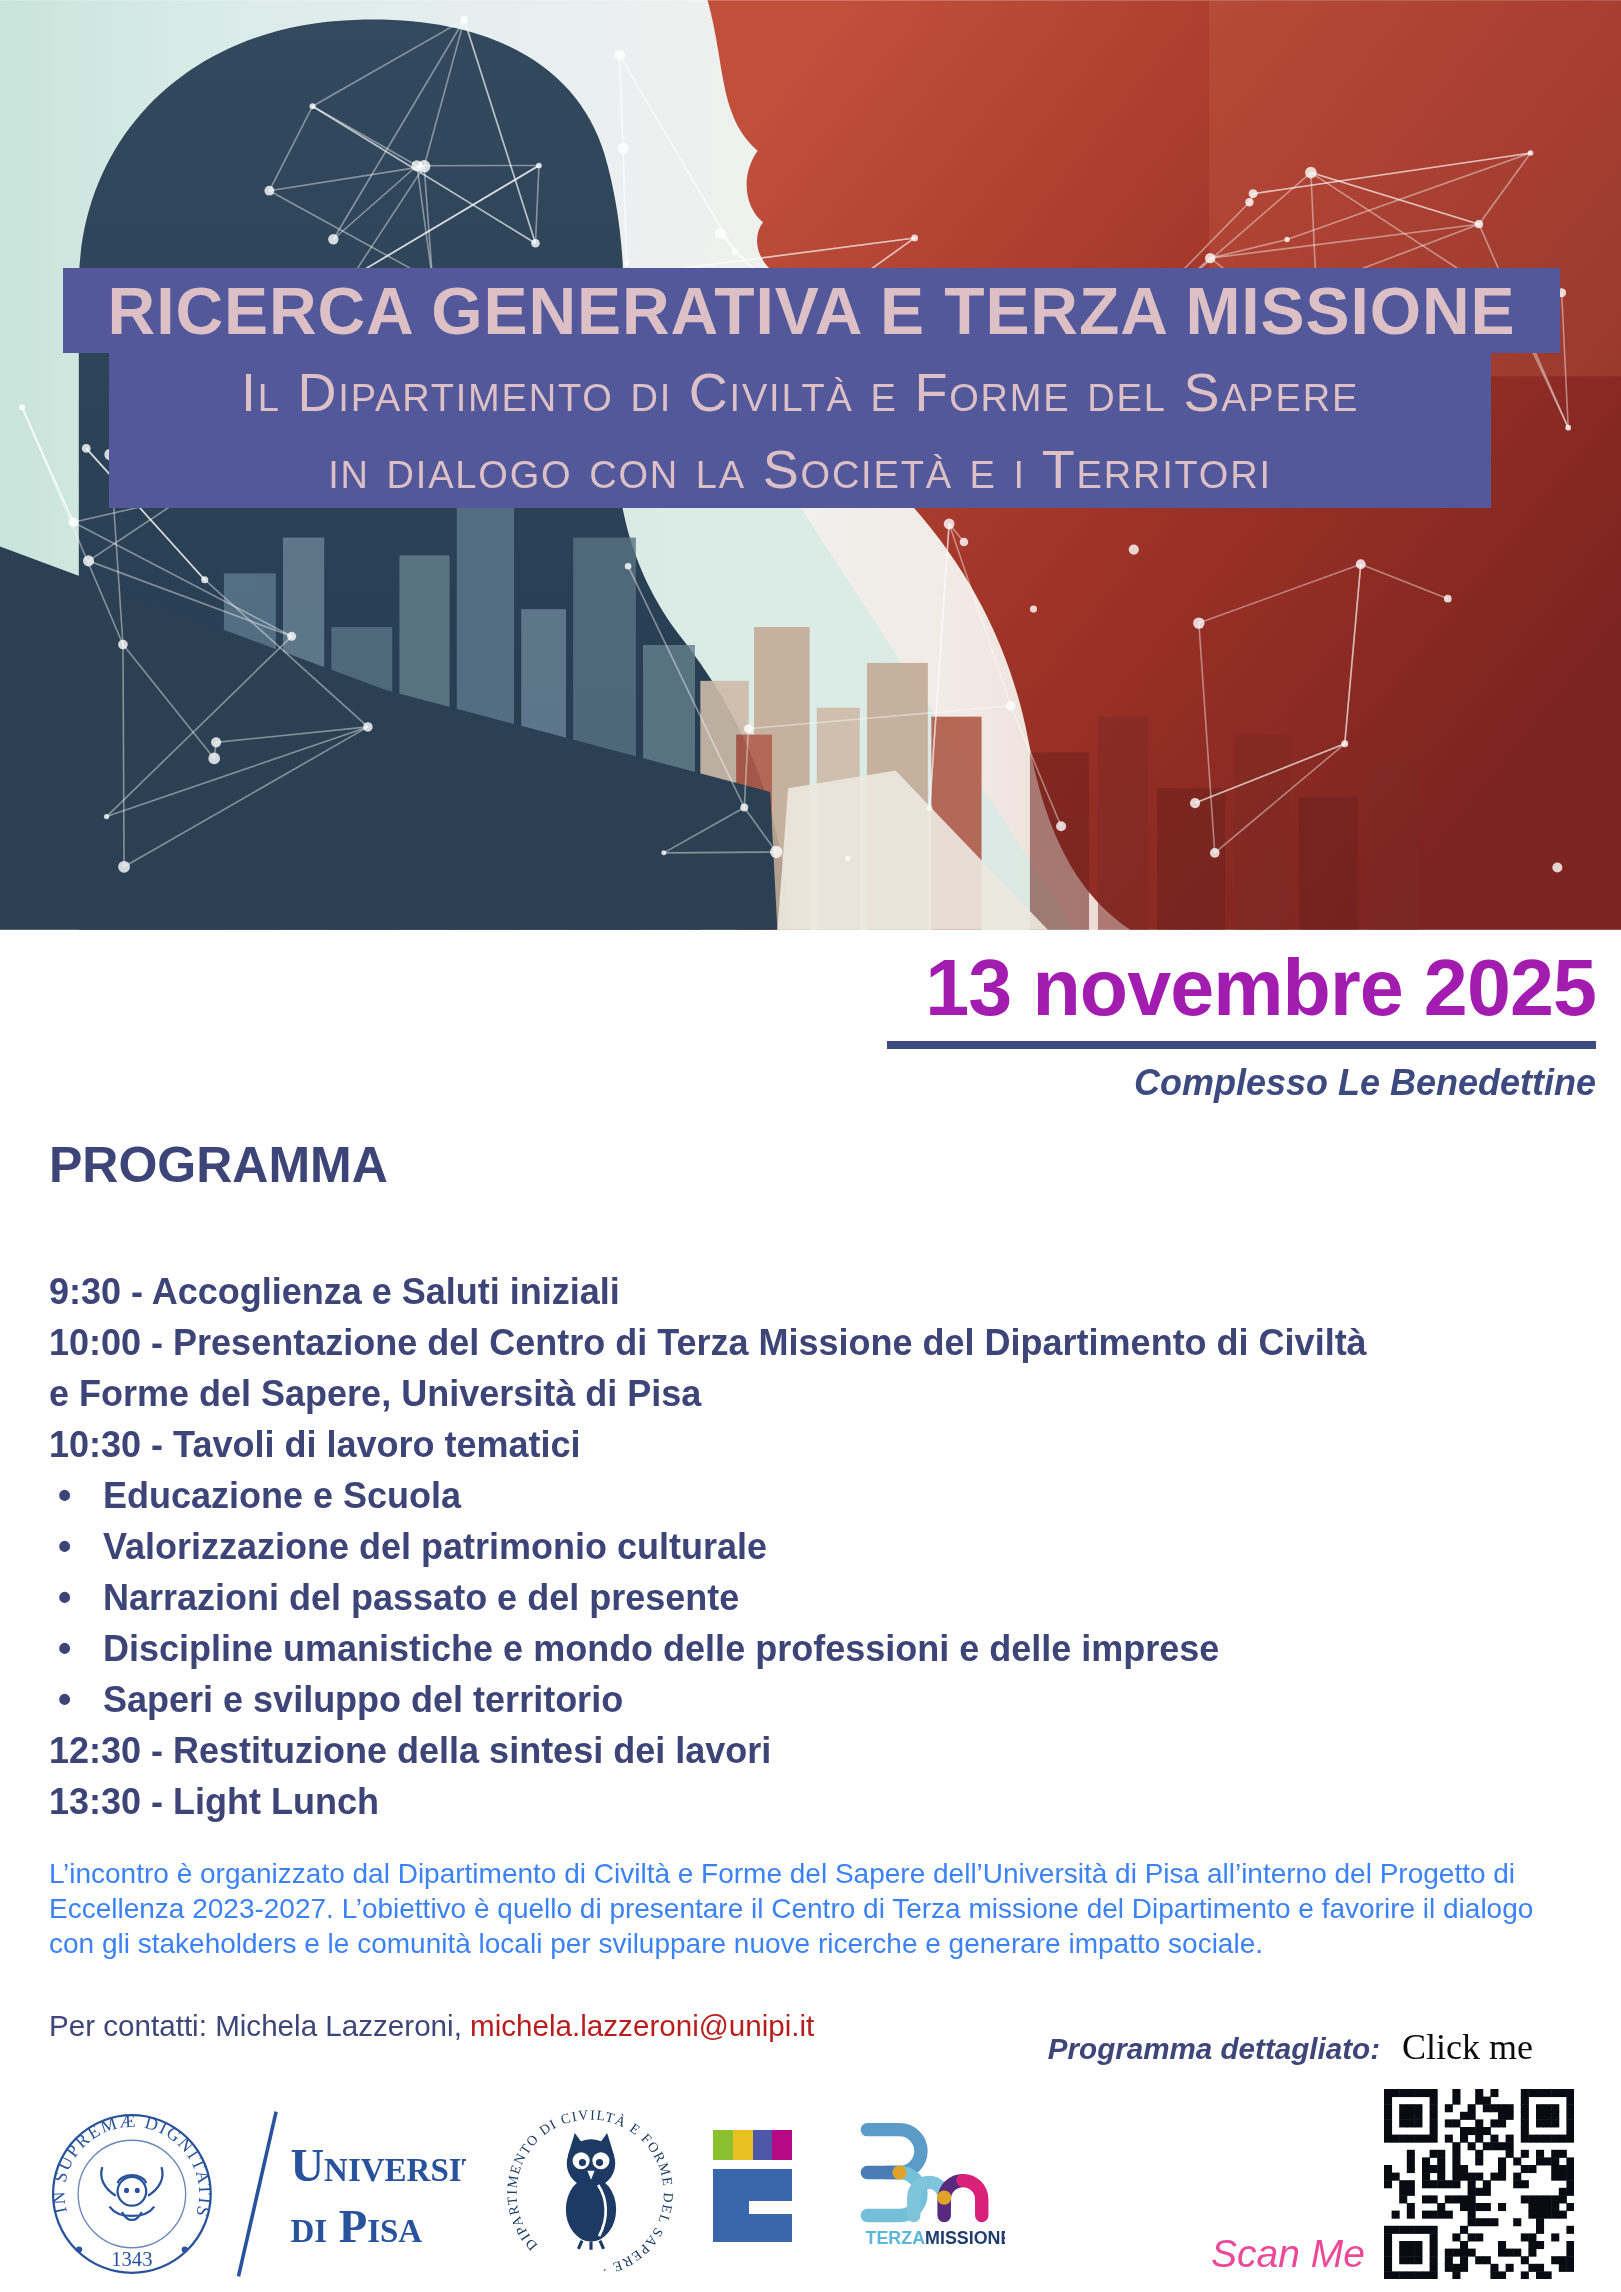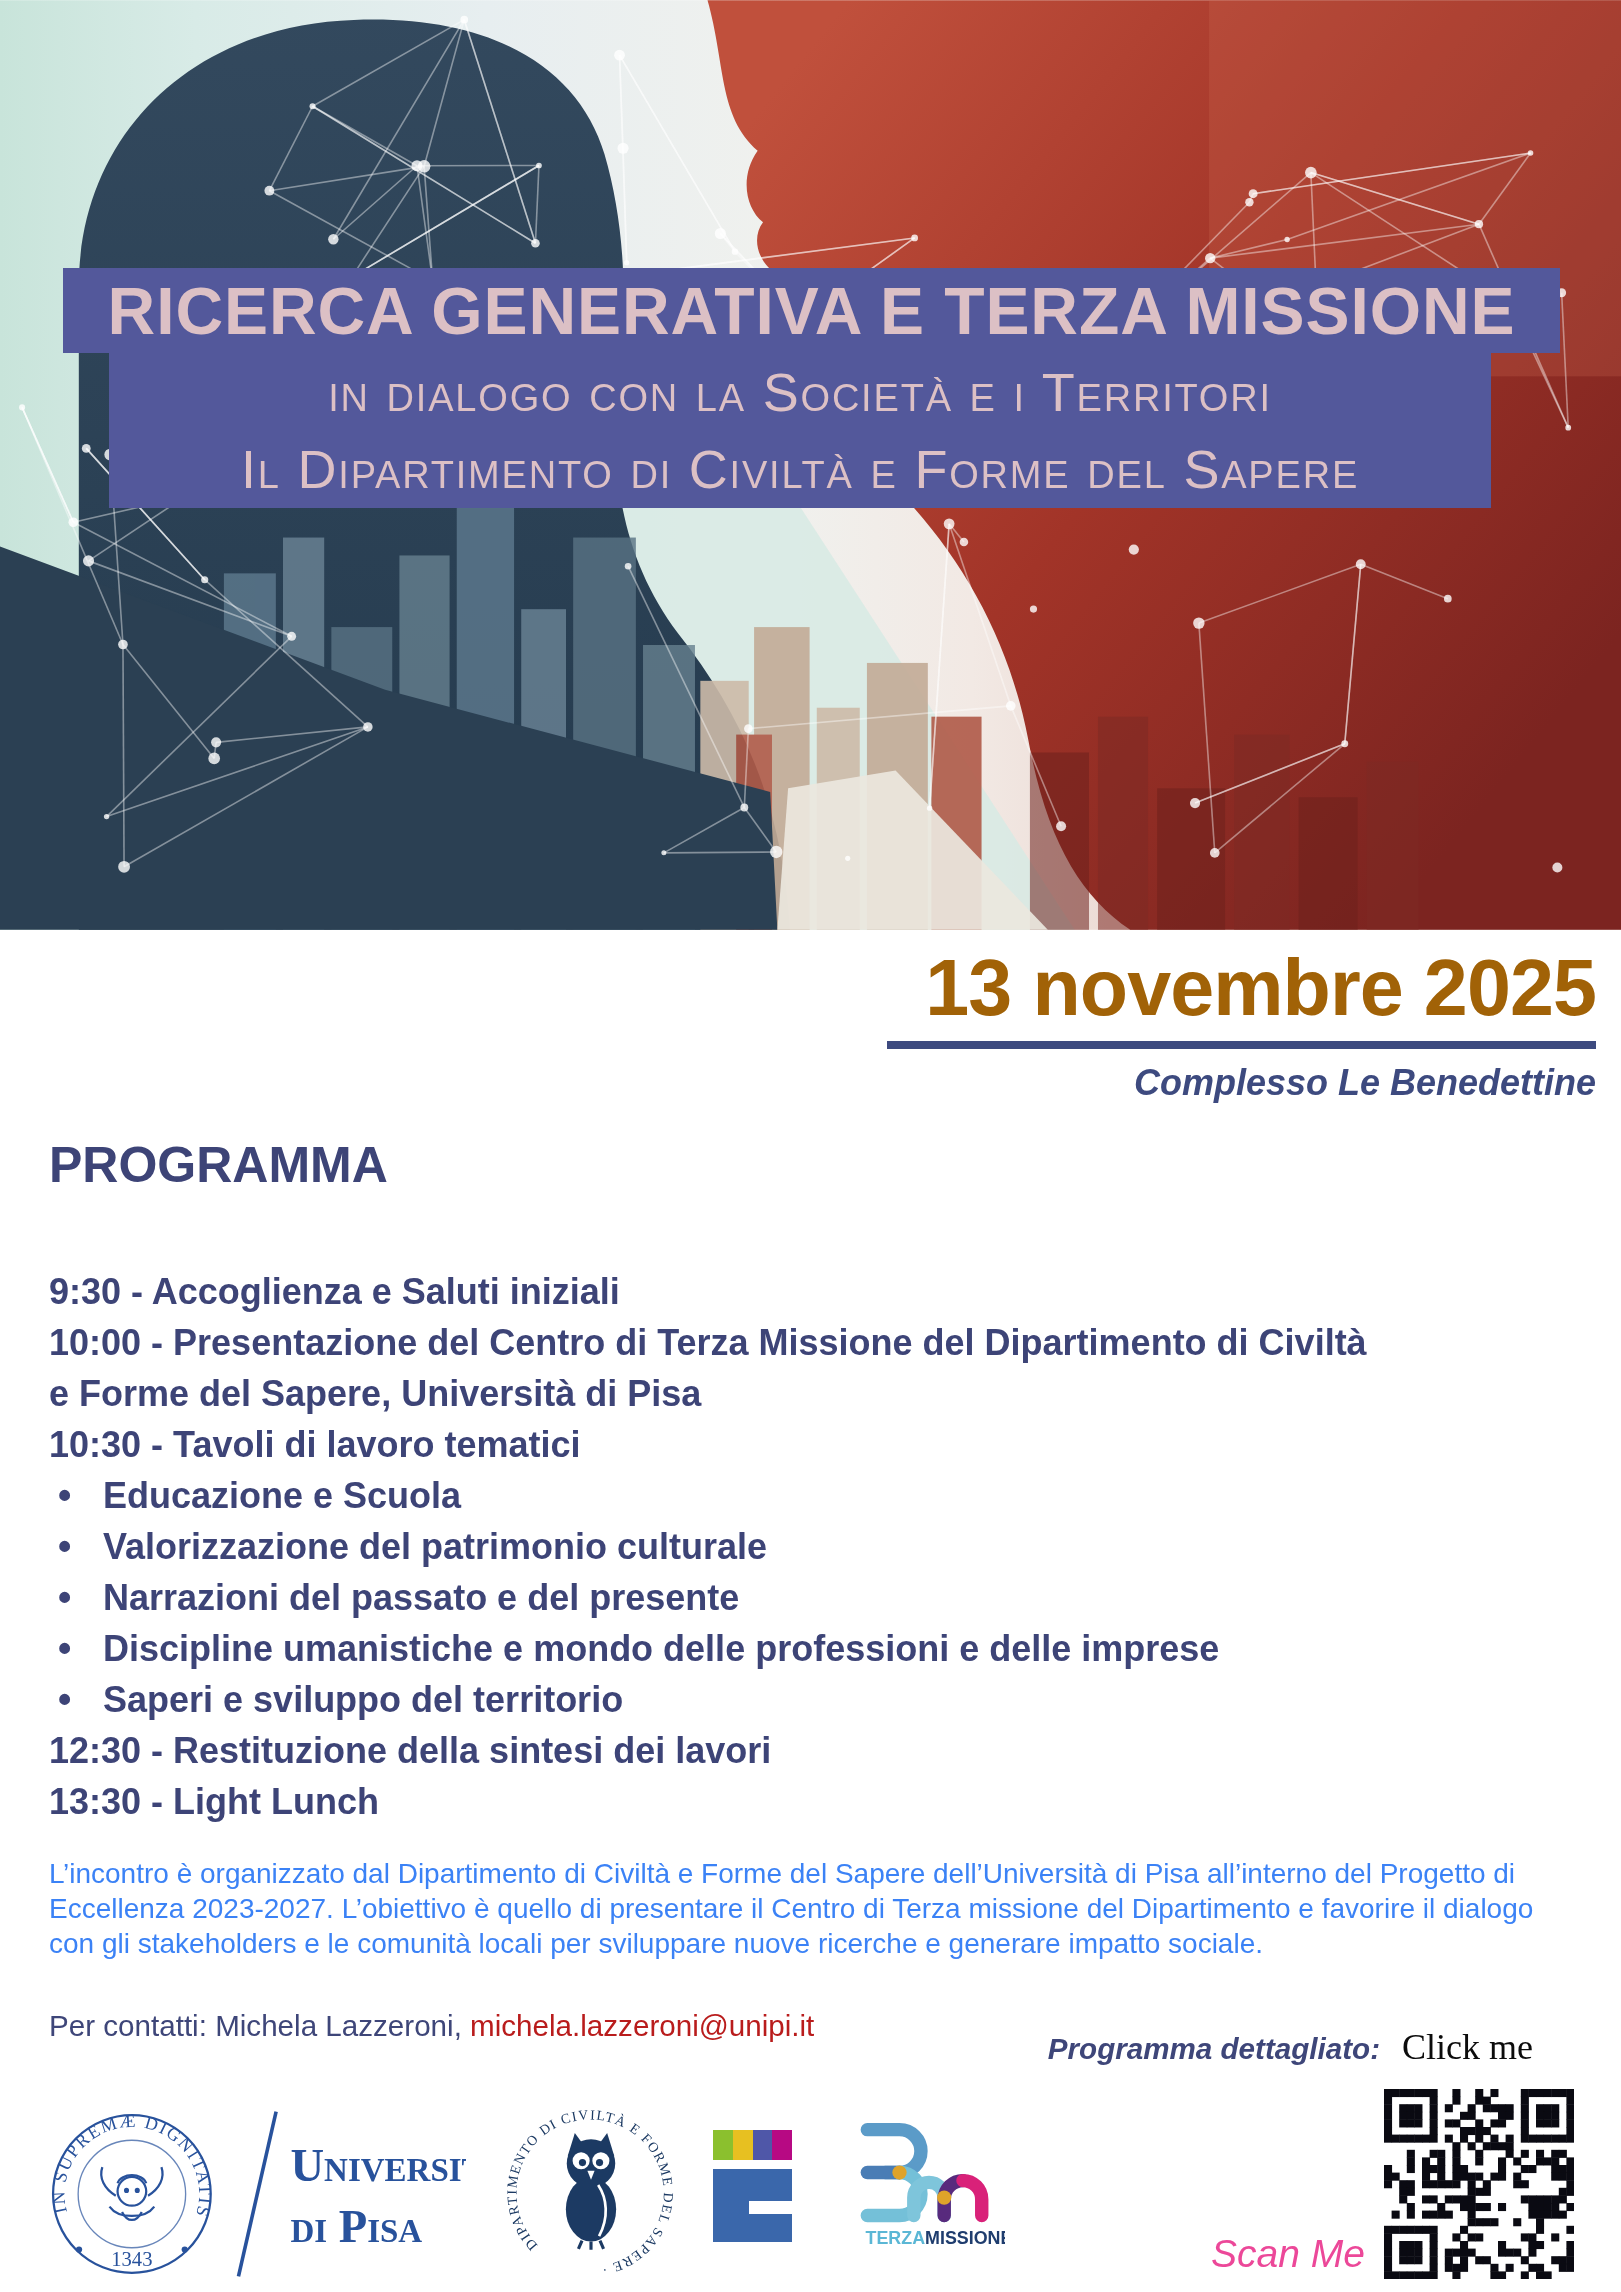--- a/index.html
+++ b/index.html
@@ -13,21 +13,21 @@
   .banner1{position:absolute;left:63px;top:268px;width:1497px;height:85px;background:#53589b;
            display:flex;align-items:center;justify-content:center;}
   .banner1 span{font-size:66px;font-weight:bold;letter-spacing:0.9px;color:#dcc0c5;white-space:nowrap;}
   .banner2{position:absolute;left:109px;top:353px;width:1382px;height:155px;background:#53589b;
            display:flex;flex-direction:column;align-items:center;justify-content:center;}
   .banner2 .sub{font-size:54px;line-height:77px;font-variant:small-caps;font-weight:400;
                 letter-spacing:1.8px;color:#dcc0c5;white-space:nowrap;}
 
   
   .date-block{position:absolute;right:25px;top:942px;width:860px;text-align:right;}
-  .date-line{font-size:79px;font-weight:bold;letter-spacing:-0.9px;color:#a16207;white-space:nowrap;}
+  .date-line{font-size:79px;font-weight:bold;letter-spacing:-0.9px;color:#a21caf;white-space:nowrap;}
   .date-rule{margin:7.2px 0 0 auto;width:709px;height:8px;background:#3d4a7f;}
   .venue-line{margin-top:12.5px;font-size:36px;font-style:italic;font-weight:700;color:#3d4a7f;}
   .address-line{margin-top:8px;font-size:36px;font-style:italic;font-weight:600;color:#3d4a7f;}
 
   
   .prog-heading{position:absolute;left:49px;top:1136px;font-size:50px;font-weight:bold;color:#3d4477;letter-spacing:0;}
   .schedule{position:absolute;left:49px;top:1266px;width:1325px;}
   .prog-line{font-size:36px;font-weight:bold;color:#3d4477;line-height:51px;}
   .prog-line.bullet{display:flex;}
   .prog-line .dot{width:45px;padding-left:9px;flex:0 0 45px;font-size:38px;}
@@ -291,22 +291,22 @@
           <circle cx="1501.544399280101" cy="830.2609502337873" r="3.9" fill="#ffffff" opacity="0.8"></circle>
           <circle cx="1616.6391840018332" cy="668.2714441791177" r="4.3" fill="#ffffff" opacity="0.8"></circle>
           <circle cx="1519.4014650397003" cy="629.7962451353669" r="5.5" fill="#ffffff" opacity="0.8"></circle>
         </g>
     </svg>
 
     <div class="banner1">
       <span>RICERCA GENERATIVA E TERZA MISSIONE</span>
     </div>
     <div class="banner2">
+      <div class="sub">Il Dipartimento di Civiltà e Forme del Sapere</div>
       <div class="sub">in dialogo con la Società e i Territori</div>
-      <div class="sub">Il Dipartimento di Civiltà e Forme del Sapere</div>
     </div>
   </div>
 
   <div class="date-block">
     <div class="date-line">13 novembre 2025</div>
     <div class="date-rule"></div>
     <div class="venue-line">Complesso Le Benedettine</div>
   </div>
 
   <div class="prog-heading">PROGRAMMA</div>

